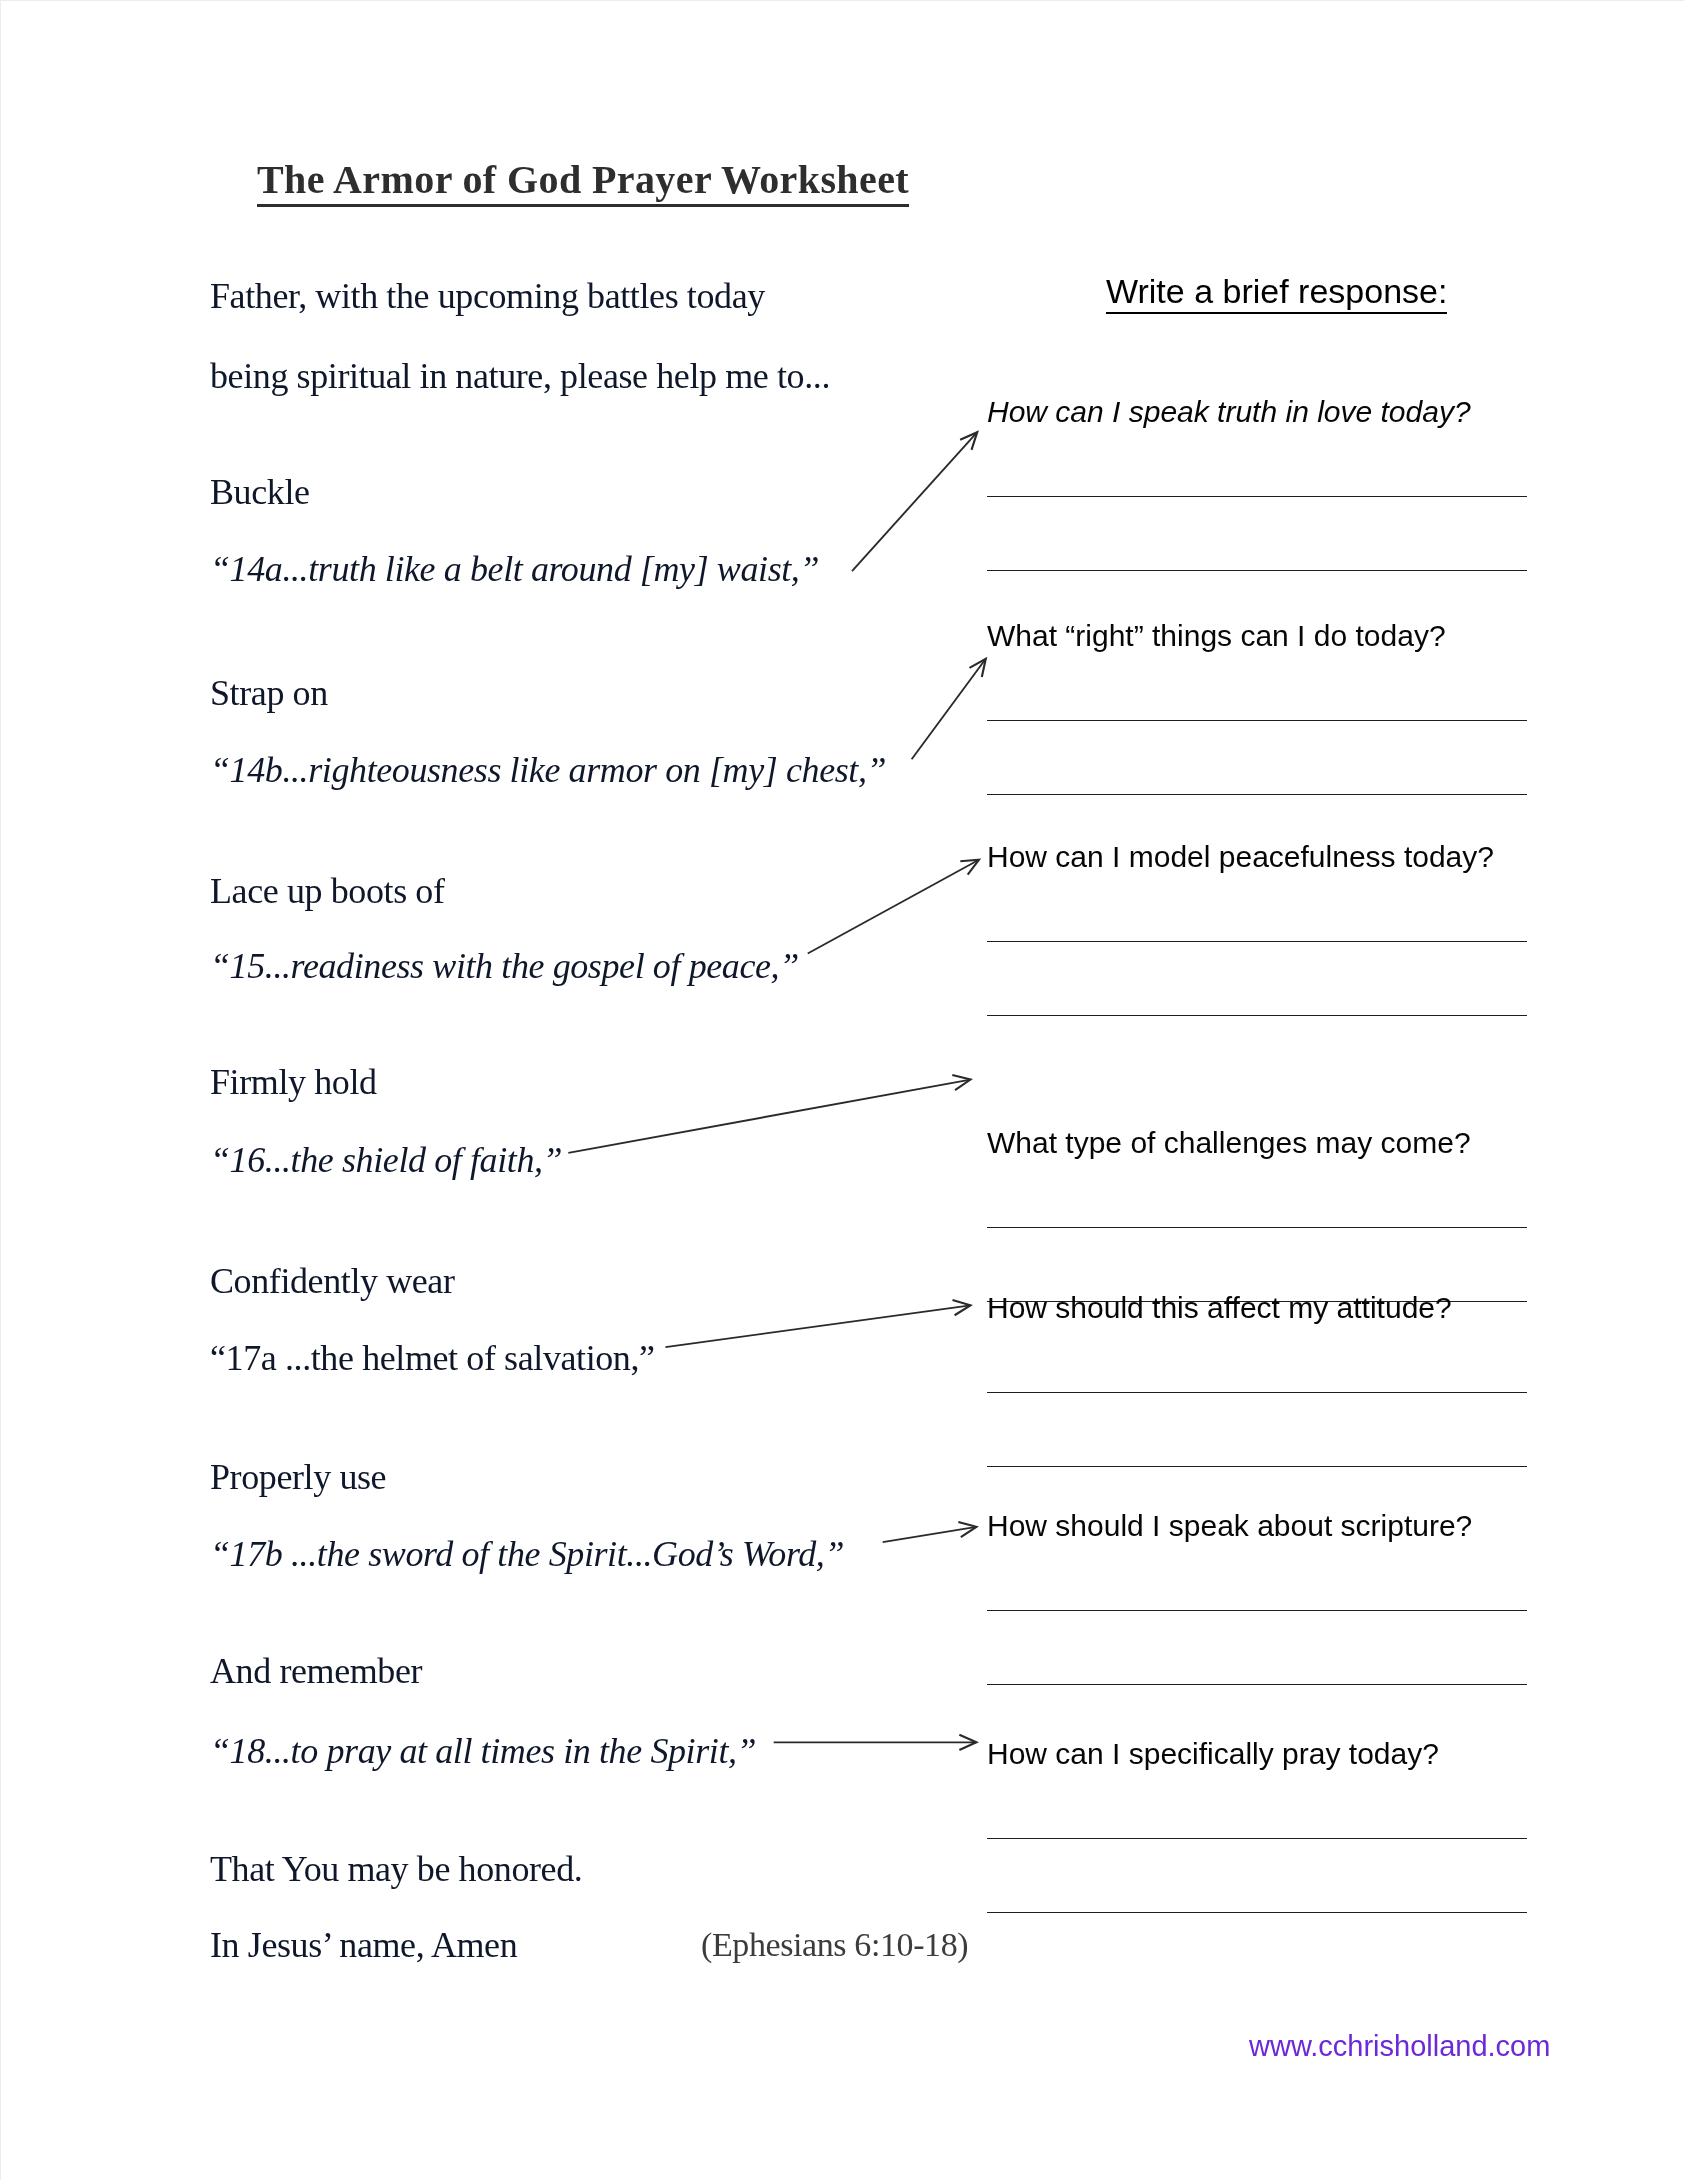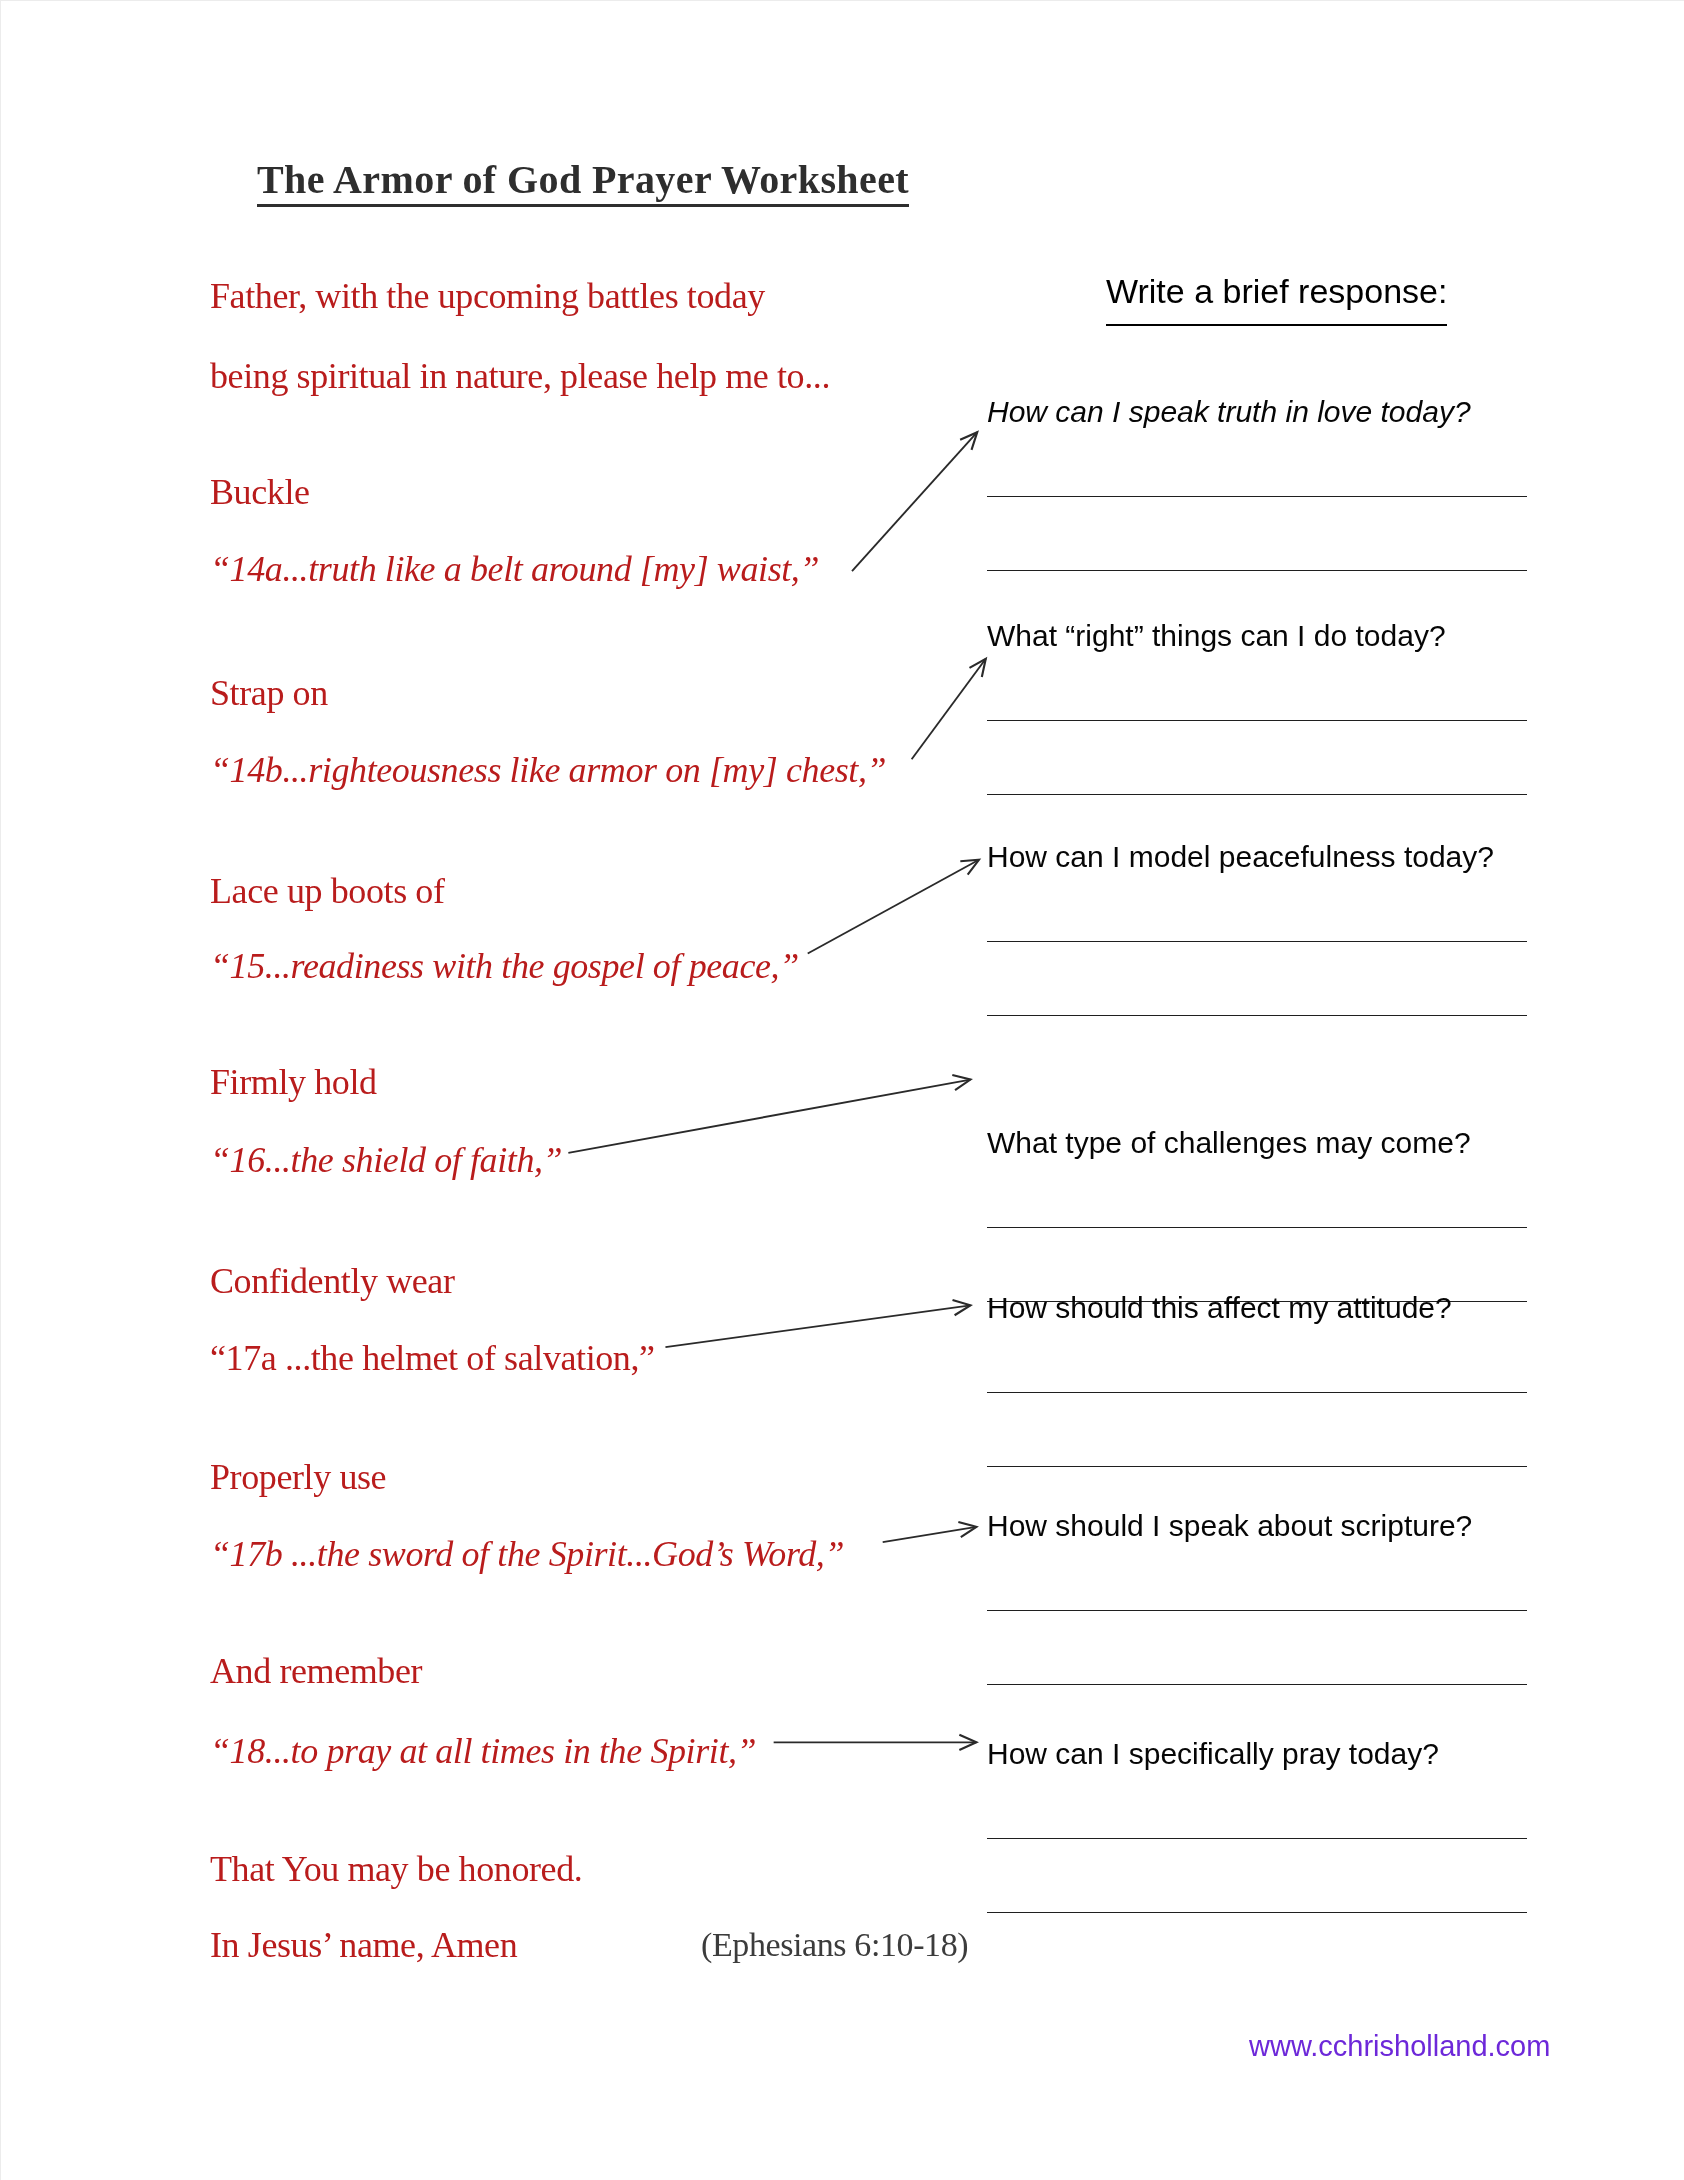--- a/index.html
+++ b/index.html
@@ -24,31 +24,31 @@
     font-size: 40px;
     font-weight: bold;
     color: #2e2e2e;
     border-bottom: 3.4px solid #2e2e2e;
     padding-bottom: 1px;
     letter-spacing: 0.4px;
   }
   .serif-line {
     font-size: 36px;
     letter-spacing: -0.4px;
-    color: #b91c1c;
+    color: #0f172a;
   }
   .quote { font-style: italic; }
   .quote.upright { font-style: normal; }
 
   .resp-header {
     font-family: "Liberation Sans", sans-serif;
     font-size: 34px;
     color: #000000;
     border-bottom: 2.6px solid #000000;
-    padding-bottom: 13px;
+    padding-bottom: 1px;
   }
   .resp-block {
     position: absolute;
     width: 545px;
     height: 183px;
   }
   .resp-question {
     position: absolute;
     top: 0;
     left: 0;

